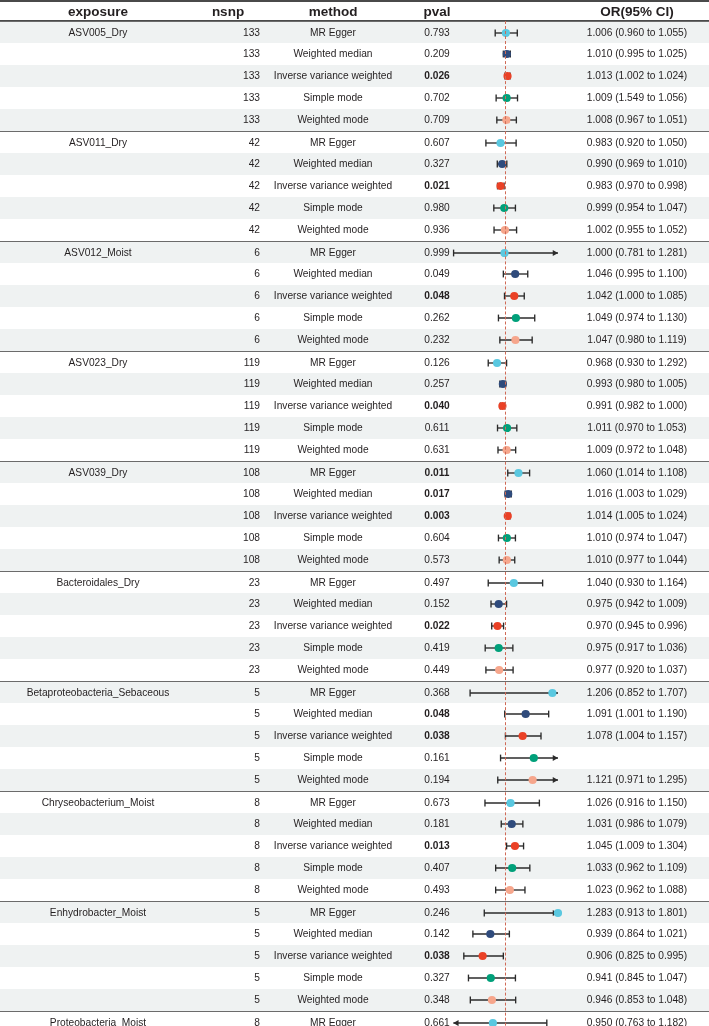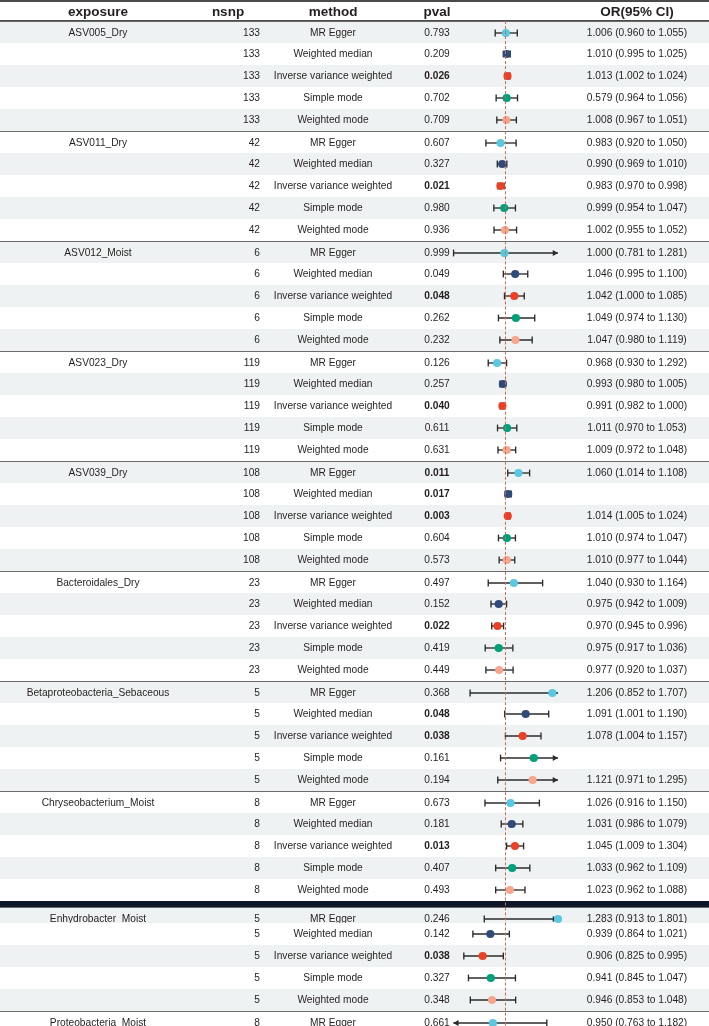--- a/index.html
+++ b/index.html
@@ -12,21 +12,21 @@
     width: 709px;
     height: 1026px;
     overflow: hidden;
     color: #231f20;
   }
 
   #plot-root {
     position: relative;
     width: 709px;
     height: 1026px;
-    background: #0f172a;
+    background: #ec4899;
   }
 
   
   .header-band {
     position: absolute;
     left: 0;
     top: 0;
     width: 709px;
     height: 21px;
     border-top: 2.2px solid #4a4a4a;
@@ -164,21 +164,21 @@
         <div class="cell col-method">Simple mode</div>
         <div class="cell col-pval">0.702</div>
         <div class="plot-cell">
           <svg class="plot-svg" width="112" height="22">
             <line x1="44.13" y1="11" x2="65.52" y2="11" stroke="#2b2b2b" stroke-width="1.35"></line>
             <line x1="44.13" y1="7.6" x2="44.13" y2="14.4" stroke="#2b2b2b" stroke-width="1.35"></line>
             <line x1="65.52" y1="7.6" x2="65.52" y2="14.4" stroke="#2b2b2b" stroke-width="1.35"></line>
             <circle cx="54.59" cy="11" r="4.1" fill="#00a07a"></circle>
           </svg>
         </div>
-        <div class="cell col-or">0.579 (0.964 to 1.056)</div>
+        <div class="cell col-or">1.009 (1.549 to 1.056)</div>
       </div>
       <div class="row shaded" style="top: 109px;">
         <div class="cell col-exposure"></div>
         <div class="cell col-nsnp">133</div>
         <div class="cell col-method">Weighted mode</div>
         <div class="cell col-pval">0.709</div>
         <div class="plot-cell">
           <svg class="plot-svg" width="112" height="22">
             <line x1="44.83" y1="11" x2="64.36" y2="11" stroke="#2b2b2b" stroke-width="1.35"></line>
             <line x1="44.83" y1="7.6" x2="44.83" y2="14.4" stroke="#2b2b2b" stroke-width="1.35"></line>
@@ -434,20 +434,21 @@
         <div class="cell col-method">Weighted median</div>
         <div class="cell col-pval bold">0.017</div>
         <div class="plot-cell">
           <svg class="plot-svg" width="112" height="22">
             <line x1="53.20" y1="11" x2="59.24" y2="11" stroke="#2b2b2b" stroke-width="1.35"></line>
             <line x1="53.20" y1="7.6" x2="53.20" y2="14.4" stroke="#2b2b2b" stroke-width="1.35"></line>
             <line x1="59.24" y1="7.6" x2="59.24" y2="14.4" stroke="#2b2b2b" stroke-width="1.35"></line>
             <circle cx="56.22" cy="11" r="4.1" fill="#2f4b7c"></circle>
           </svg>
         </div>
+        <div class="cell col-or">1.016 (1.003 to 1.029)</div>
       </div>
       <div class="row shaded" style="top: 505px;">
         <div class="cell col-exposure"></div>
         <div class="cell col-nsnp">108</div>
         <div class="cell col-method">Inverse variance weighted</div>
         <div class="cell col-pval bold">0.003</div>
         <div class="plot-cell">
           <svg class="plot-svg" width="112" height="22">
             <line x1="53.66" y1="11" x2="58.08" y2="11" stroke="#2b2b2b" stroke-width="1.35"></line>
             <line x1="53.66" y1="7.6" x2="53.66" y2="14.4" stroke="#2b2b2b" stroke-width="1.35"></line>
@@ -704,21 +705,21 @@
         <div class="plot-cell">
           <svg class="plot-svg" width="112" height="22">
             <line x1="43.66" y1="11" x2="72.96" y2="11" stroke="#2b2b2b" stroke-width="1.35"></line>
             <line x1="43.66" y1="7.6" x2="43.66" y2="14.4" stroke="#2b2b2b" stroke-width="1.35"></line>
             <line x1="72.96" y1="7.6" x2="72.96" y2="14.4" stroke="#2b2b2b" stroke-width="1.35"></line>
             <circle cx="57.85" cy="11" r="4.1" fill="#f6a68c"></circle>
           </svg>
         </div>
         <div class="cell col-or">1.023 (0.962 to 1.088)</div>
       </div>
-      <div class="row shaded grp-top" style="top: 901px; margin-top: 6px;">
+      <div class="row shaded grp-top" style="top: 901px;">
         <div class="cell col-exposure">Enhydrobacter_Moist</div>
         <div class="cell col-nsnp">5</div>
         <div class="cell col-method">MR Egger</div>
         <div class="cell col-pval">0.246</div>
         <div class="plot-cell">
           <svg class="plot-svg" width="112" height="22">
             <line x1="32.27" y1="11" x2="105.98" y2="11" stroke="#2b2b2b" stroke-width="1.35"></line>
             <line x1="32.27" y1="7.6" x2="32.27" y2="14.4" stroke="#2b2b2b" stroke-width="1.35"></line>
             <path d="M 105.98 11 l -5.2 -3.1 l 0 6.2 z" fill="#2b2b2b"></path>
             <circle cx="105.98" cy="11" r="4.1" fill="#5ac8e0"></circle>

